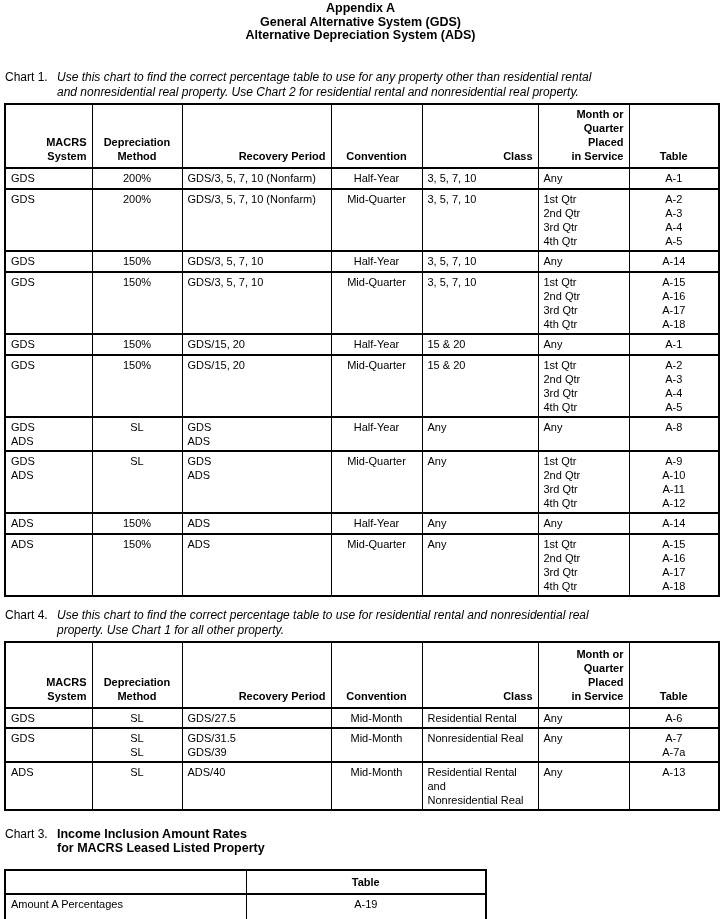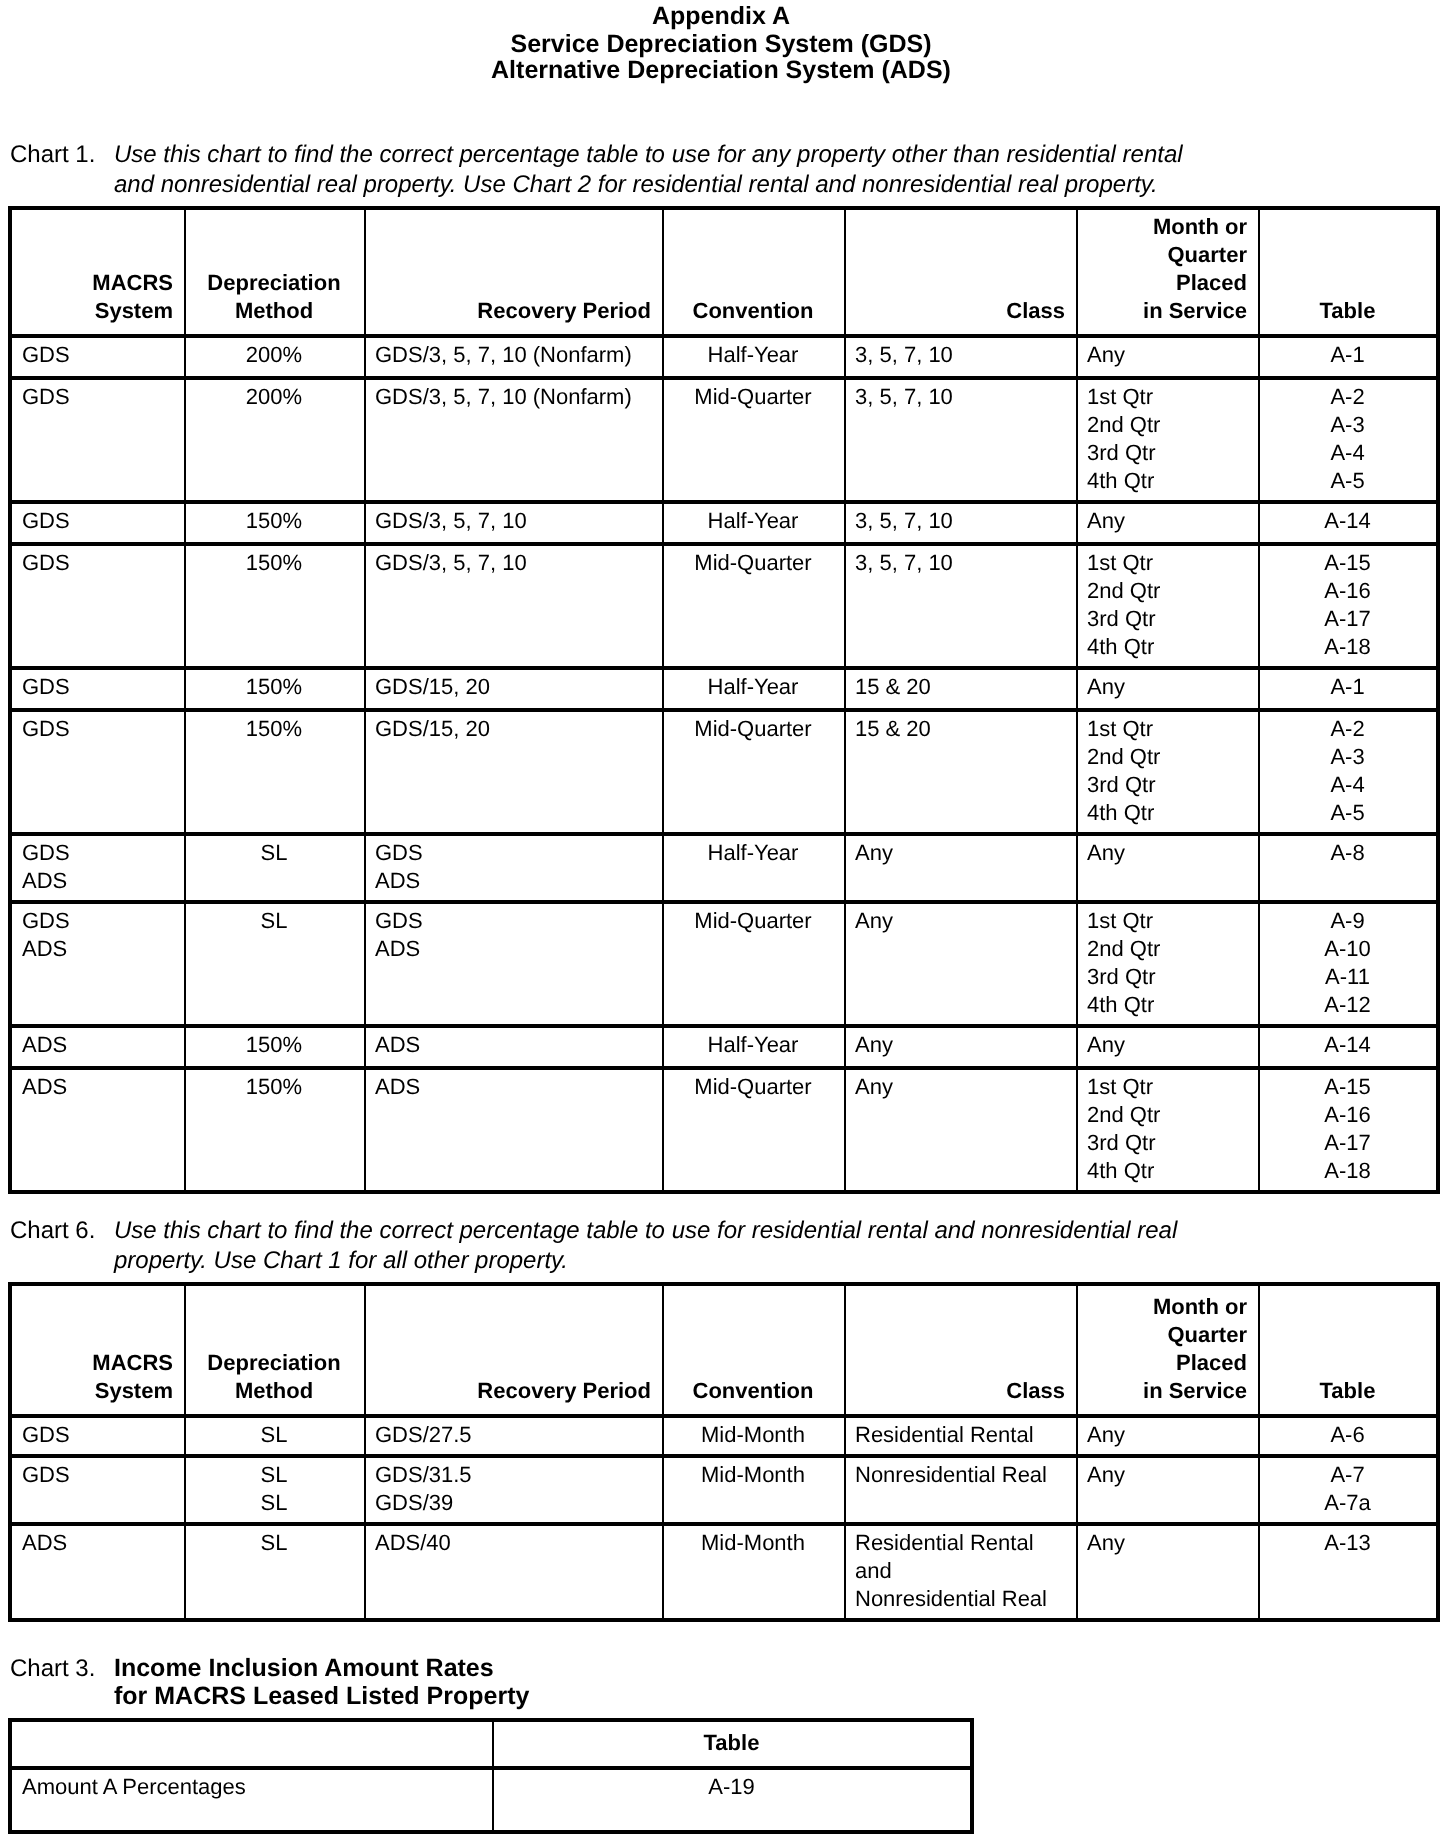--- a/index.html
+++ b/index.html
@@ -8,21 +8,21 @@
     width:721px; height:919px;
     font-family:"Liberation Sans", sans-serif;
     color:#000; overflow:hidden;
   }
   .doc-title { text-align:center; font-weight:bold; font-size:12.5px; line-height:13.5px; padding-top:2px; }
   .caption { margin:27px 0 3px 5px; font-size:12px; line-height:15px; }
   .caption .lbl { display:inline-block; width:52px; vertical-align:top; }
   .caption .txt { display:inline-block; vertical-align:top; font-style:italic; white-space:pre-line; max-width:655px; }
   .caption .txt-bold { font-style:normal; font-weight:bold; font-size:12.5px; line-height:14px; }
   .cap2 { margin-top:11px; }
-  .cap3 { margin-top:16px; margin-bottom:4px; }
+  .cap3 { margin-top:16px; margin-bottom:14px; }
   table { border-collapse:collapse; border:2px solid #000; table-layout:fixed; margin-left:4px; width:714px; }
   td, th {
     border-left:1px solid #000; border-right:1px solid #000;
     border-top:2px solid #000; border-bottom:2px solid #000;
     padding:2px 5px; vertical-align:top; white-space:pre-line;
     font-size:11px; line-height:14px; text-align:left; overflow:hidden;
   }
   th { vertical-align:bottom; font-weight:bold; padding-bottom:4px;text-align:right; }
   .c-center { text-align:center;margin-left:36px; }
   .t1 thead tr { height:57px; }
@@ -35,21 +35,21 @@
   .rh-r2 { height:32px; }
   .t3 { width:481px; }
   .t3 thead tr { height:24px; }
   .t3 tbody tr { height:32px; }
 </style>
 </head>
 <body>
 
 <div class="doc-title">
   <div>Appendix A</div>
-  <div>Service Depreciation System (GDS)</div>
+  <div>General Alternative System (GDS)</div>
   <div>Alternative Depreciation System (ADS)</div>
 </div>
 
 <div class="caption">
   <span class="lbl">Chart 1.</span><span class="txt">Use this chart to find the correct percentage table to use for any property other than residential rental
 and nonresidential real property. Use Chart 2 for residential rental and nonresidential real property.</span>
 </div>
 
 <table class="t1">
   <colgroup>
@@ -199,21 +199,21 @@
 4th Qtr</td>
       <td class="c-center">A-15
 A-16
 A-17
 A-18</td>
     </tr>
   </tbody>
 </table>
 
 <div class="caption cap2">
-  <span class="lbl">Chart 6.</span><span class="txt">Use this chart to find the correct percentage table to use for residential rental and nonresidential real
+  <span class="lbl">Chart 4.</span><span class="txt">Use this chart to find the correct percentage table to use for residential rental and nonresidential real
 property. Use Chart 1 for all other property.</span>
 </div>
 
 <table class="t2">
   <colgroup>
     <col style="width:87px">
       <col style="width:90px">
       <col style="width:149px">
       <col style="width:91px">
       <col style="width:116px">

